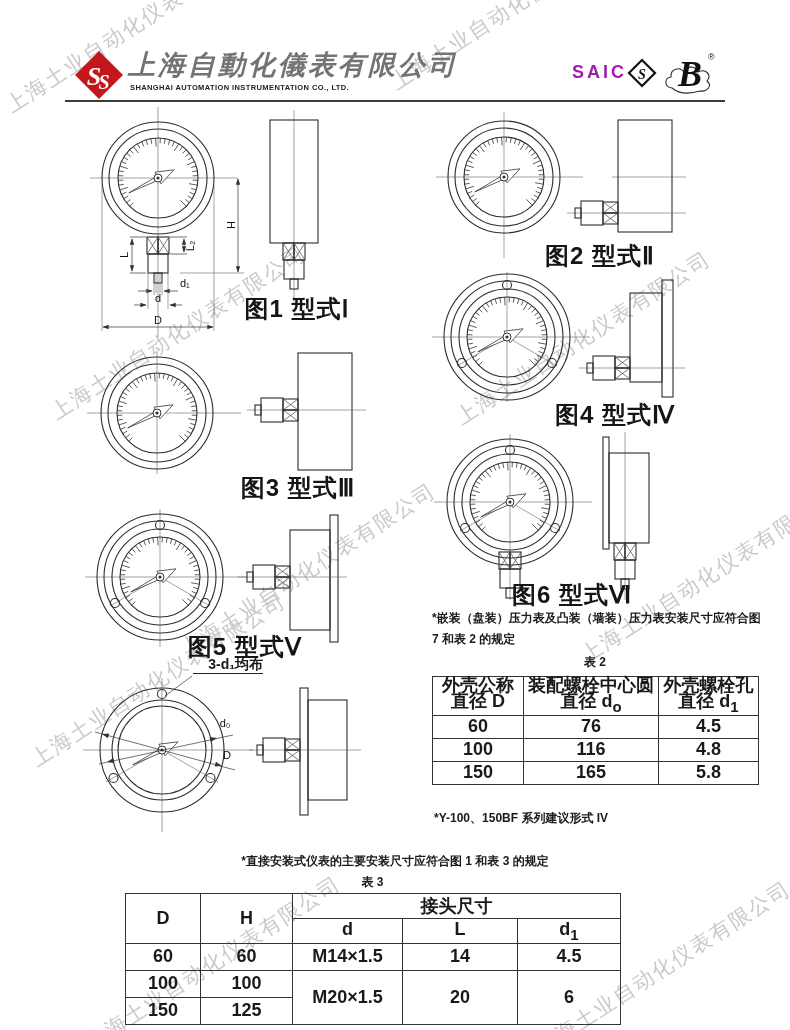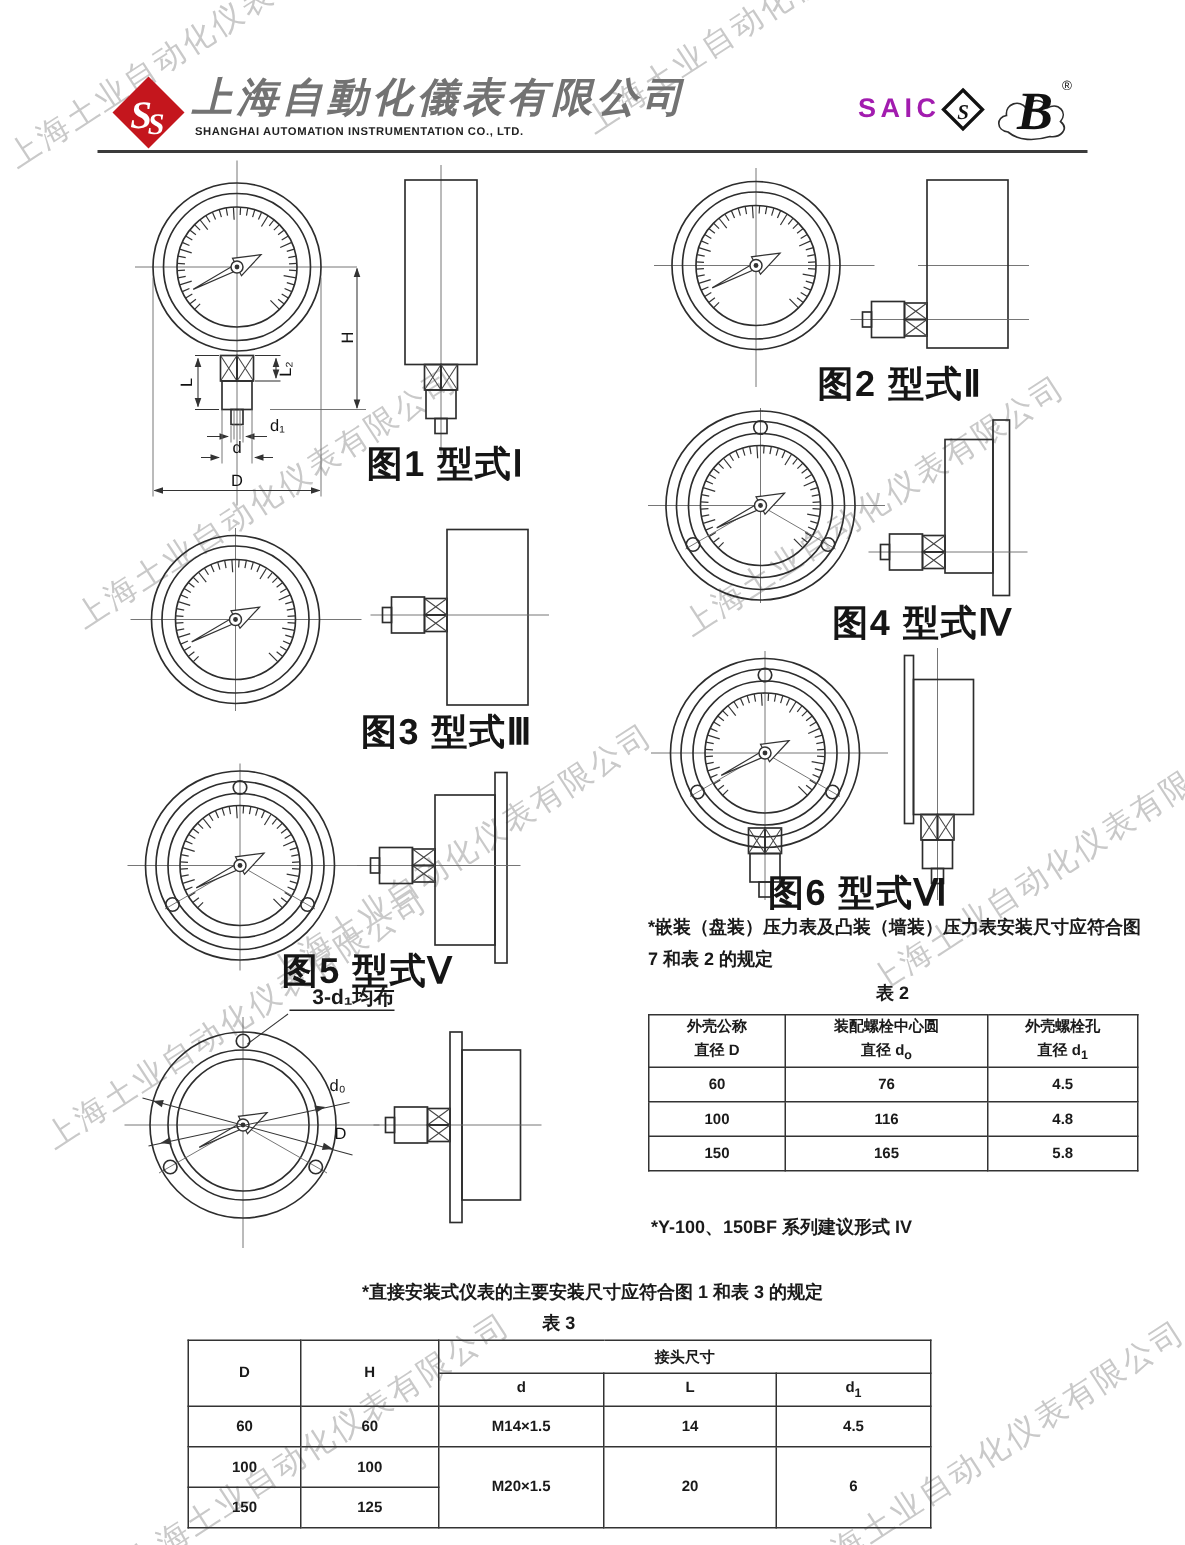--- a/index.html
+++ b/index.html
@@ -6,21 +6,21 @@
   body{width:790px;height:1030px;position:relative;background:#ffffff;
        font-family:"Liberation Sans",sans-serif;color:#1b1b1b;overflow:hidden}
   #wmlayer{position:absolute;left:0;top:0;width:790px;height:1030px;z-index:0;overflow:hidden}
   .wm{position:absolute;transform:rotate(-33deg);transform-origin:0 100%;
       font-size:21px;letter-spacing:2px;color:#c9c9c9;white-space:nowrap;line-height:26px}
   #content{position:absolute;left:0;top:0;width:790px;height:1030px;z-index:1}
   .cap{position:absolute;font-weight:700;font-size:24px;text-align:center;letter-spacing:1px;color:#151515}
   .note{position:absolute;font-weight:600;font-size:12px;line-height:21px;color:#1a1a1a}
   .tbl{position:absolute;border-collapse:collapse;background:transparent}
   .tbl td,.tbl th{border:1.2px solid #333;text-align:center;vertical-align:middle;
-      font-size:10px;font-weight:600;padding:0;color:#1a1a1a}
+      font-size:18px;font-weight:600;padding:0;color:#1a1a1a}
   .tbl th div{line-height:16px}
   svg{position:absolute;overflow:visible}
   .ol{fill:none;stroke:#2d2d2d;stroke-width:1.1}
   .cl{stroke:#666;stroke-width:0.6;fill:none}
   .dim{stroke:#333;stroke-width:0.7;fill:none}
   .dimlbl{font-size:11px;fill:#111;font-family:"Liberation Sans",sans-serif}
   .hdr-cn{position:absolute;left:128px;top:47px;font-size:27px;font-weight:700;letter-spacing:3px;
       font-family:"Liberation Serif",serif;color:#737373;font-style:italic}
   .hdr-en{position:absolute;left:130px;top:83px;font-size:7.5px;font-weight:700;letter-spacing:.4px;color:#222}
   .hdr-saic{position:absolute;left:572px;top:62px;font-size:18px;font-weight:700;letter-spacing:3px;color:#a21caf}

